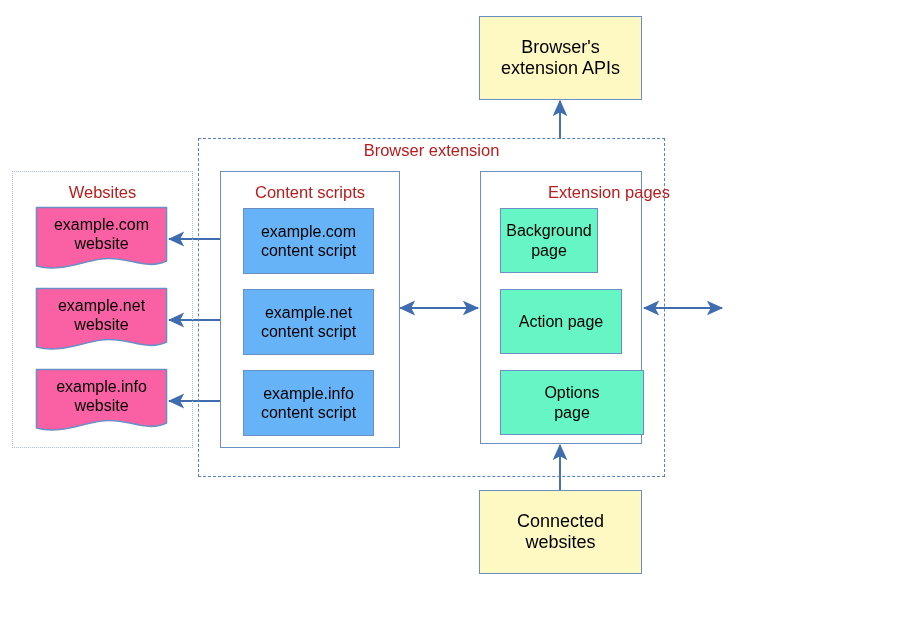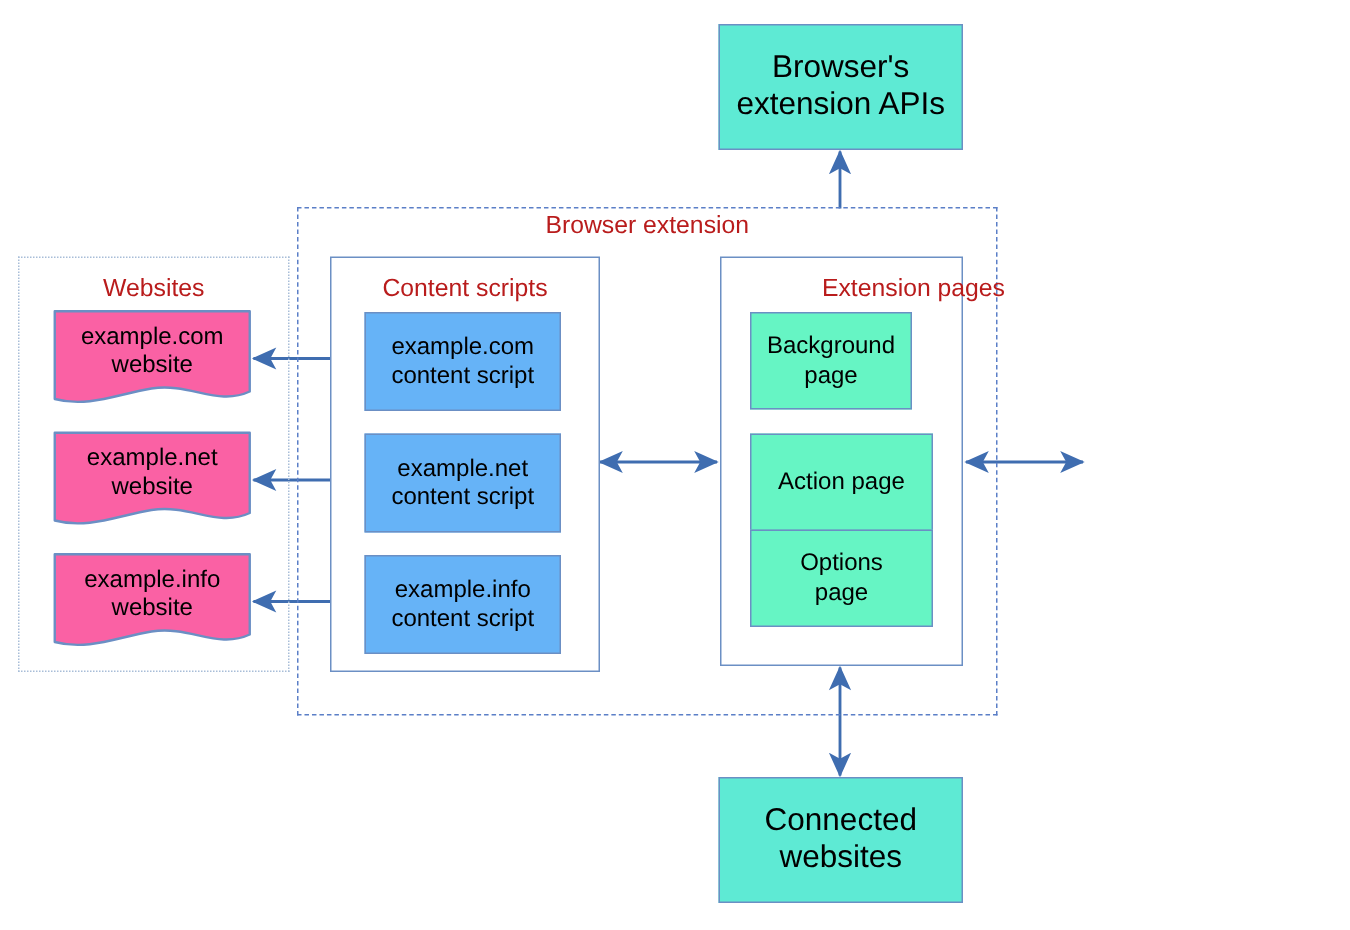--- a/index.html
+++ b/index.html
@@ -24,23 +24,23 @@
     box-sizing: border-box;
     display: flex;
     align-items: center;
     justify-content: center;
     text-align: center;
     line-height: 1.18;
     white-space: pre-line;
   }
   
   .plain-box {
-    background: #5eead4;
+    background: #fef9c3;
     border: 1.6px solid #6b8fc4;
-    font-size: 21px;
+    font-size: 18px;
   }
   
   .group-box {
     position: absolute;
     box-sizing: border-box;
     background: #ffffff;
     border: 1.6px solid #6b8fc4;
   }
   
   .dashed-box {
@@ -128,21 +128,21 @@
       <line x1="560" y1="139" x2="560" y2="101" marker-end="url(#arrowEnd)"></line>
 
       <line x1="560" y1="445" x2="560" y2="517" marker-start="url(#arrowStart)" marker-end="url(#arrowEnd)"></line>
     </g>
   </svg>
 
   <div class="node plain-box" style="left:479px; top:16px; width:163px; height:84px;">Browser's
 extension APIs</div>
 
 
-  <div class="node plain-box" style="left:479px; top:518px; width:163px; height:84px;">Connected
+  <div class="node plain-box" style="left:479px; top:490px; width:163px; height:84px;">Connected
 websites</div>
 
   <div class="dashed-box" style="left:198px; top:138px; width:467px; height:339px;"></div>
   <div class="group-title" style="left:198px; top:141px; width:467px;">Browser extension</div>
 
   <div class="dotted-box" style="left:12px; top:171px; width:181px; height:277px;"></div>
   <div class="group-title" style="left:12px; top:183px; width:181px;">Websites</div>
 
   <div class="doc-shape" style="left:35px; top:206px; width:133px; height:66px;">
     <svg width="133" height="66" viewBox="0 0 133 66">
@@ -174,19 +174,19 @@
   <div class="card card-blue" style="left:243px; top:208px; width:131px; height:66px;">example.com
 content script</div>
   <div class="card card-blue" style="left:243px; top:289px; width:131px; height:66px;">example.net
 content script</div>
   <div class="card card-blue" style="left:243px; top:370px; width:131px; height:66px;">example.info
 content script</div>
 
   <div class="group-box" style="left:480px; top:171px; width:162px; height:273px;"></div>
   <div class="group-title" style="left:480px; top:183px; width:162px;padding-left:48px;">Extension pages</div>
 
-  <div class="card card-green" style="left:500px; top:208px; width:108px; height:65px;">Background
+  <div class="card card-green" style="left:500px; top:208px; width:98px; height:65px;">Background
 page</div>
   <div class="card card-green" style="left:500px; top:289px; width:122px; height:65px;">Action page</div>
-  <div class="card card-green" style="left:500px; top:353px; width:122px; height:65px;">Options
+  <div class="card card-green" style="left:500px; top:370px; width:144px; height:65px;">Options
 page</div>
 
 </div>
 
 </body></html>

